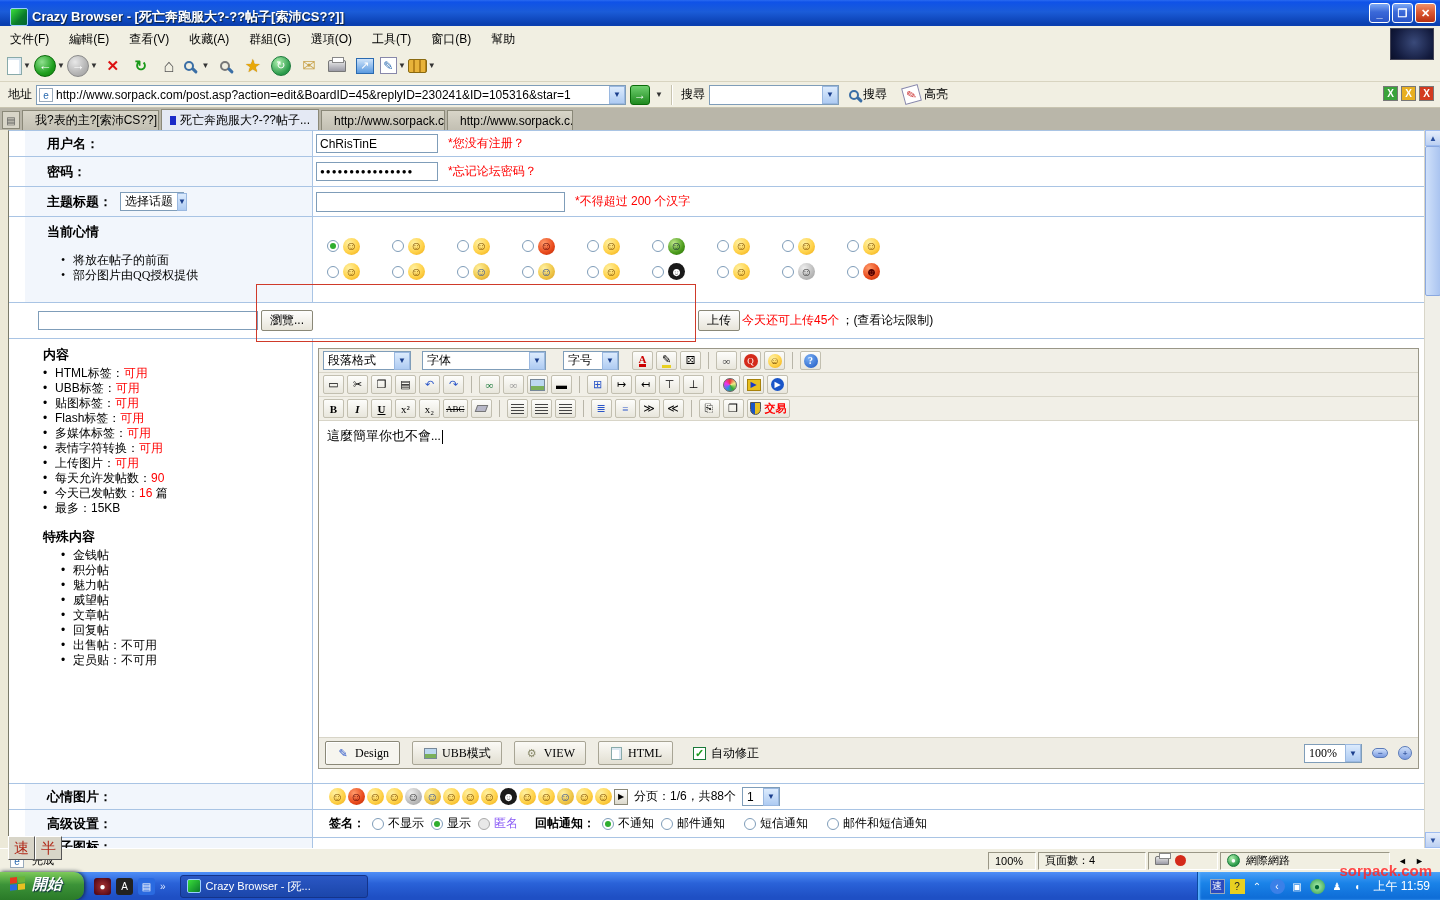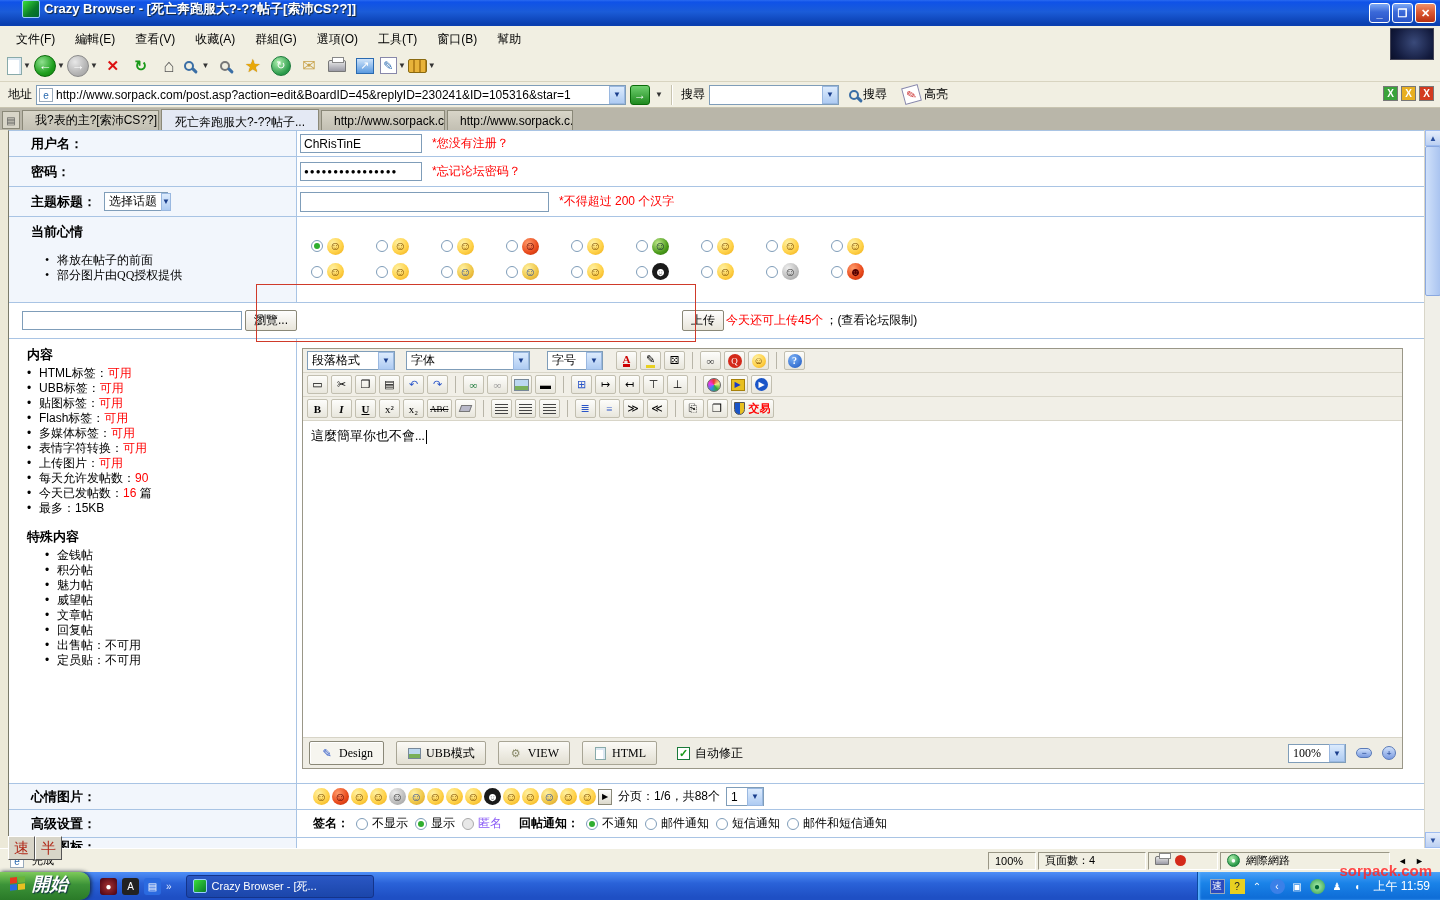--- a/index.html
+++ b/index.html
@@ -2,32 +2,32 @@
 <html><head>
 <meta charset="utf-8">
 <style>
   * { margin:0; padding:0; box-sizing:border-box; }
   html,body { width:1440px; height:900px; overflow:hidden; }
   body { font-family:"Liberation Sans", sans-serif; font-size:12px; color:#000; background:#ece9d8; position:relative; }
 
   
   .titlebar { position:absolute; left:0; top:0; width:1440px; height:26px;
     background:linear-gradient(180deg,#2a6af0 0%,#0f52e8 8%,#1b5cd8 45%,#0a3fb0 92%,#0a3fb0);
-    display:flex; align-items:flex-start; padding:0 20px; color:#fff; }
+    display:flex; align-items:flex-end; padding:0 8px; color:#fff; }
   .titlebar .app-ico { width:18px; height:18px; margin:0 4px 0 2px; background:linear-gradient(135deg,#3adf3a,#0a7a2a 60%,#063); border:1px solid #9cf; border-radius:2px; }
   .titlebar .t-text { font-size:13px; font-weight:bold; text-shadow:1px 1px 1px #123; white-space:nowrap; }
   .winbtns { position:absolute; right:4px; top:3px; display:flex; gap:2px; }
   .wbtn { width:21px; height:20px; border:1px solid #fff; border-radius:3px; color:#fff; font-size:11px; font-weight:bold;
     display:flex; align-items:center; justify-content:center;
     background:linear-gradient(180deg,#7da9f5,#3a68d8 45%,#2a55c8); }
   .wbtn.close { background:linear-gradient(180deg,#f0926a,#dd5a33 45%,#b83012); }
 
   
   .menubar { position:absolute; left:0; top:26px; width:1440px; height:28px; background:#f1efe2; border-bottom:1px solid #d8d4c0;
-    display:flex; align-items:center; padding-left:6px; }
+    display:flex; align-items:center; padding-left:0; }
   .menubar .mitem { padding:3px 10px; cursor:default; }
 
   
   .toolbar { position:absolute; left:0; top:50px; width:1440px; height:32px; background:#f1efe2; border-bottom:1px solid #d8d4c0;
     display:flex; align-items:center; padding-left:6px; gap:2px; }
   .tbtn { height:26px; min-width:26px; display:flex; align-items:center; justify-content:center; border-radius:2px; position:relative; }
   .caret { font-size:8px; color:#333; margin-left:1px; }
   .ico-page { width:15px; height:18px; background:#fff; border:1px solid #8aa; box-shadow:inset -2px 2px 0 #dce8f2; }
   .circ { width:22px; height:22px; border-radius:50%; display:flex; align-items:center; justify-content:center; color:#fff; font-size:13px; font-weight:bold; }
   .circ.green { background:radial-gradient(circle at 35% 30%,#8fe08f,#1fa01f 60%,#0a7a0a); border:1px solid #0a6a0a; }
@@ -60,27 +60,27 @@
   .close-trio { position:absolute; right:6px; top:4px; display:flex; gap:3px; }
   .xbtn { width:15px; height:15px; color:#fff; font-size:10px; font-weight:bold; display:flex; align-items:center; justify-content:center; border:1px solid #777; }
   .xbtn.g { background:#3aa33a; } .xbtn.y { background:#e8b021; } .xbtn.r { background:#d33a1f; }
 
   
   .tabrow { position:absolute; left:0; top:108px; width:1440px; height:22px; background:#b9b6a9; display:flex; align-items:flex-end; padding-left:2px; gap:2px; }
   .tab-lead { width:18px; height:18px; margin-bottom:1px; background:#d8d5c8; border:1px solid #8a8878; display:flex; align-items:center; justify-content:center; font-size:10px; color:#555; }
   .tab { height:20px; display:flex; align-items:center; gap:4px; padding:0 8px; background:linear-gradient(#d8d5c8,#c2bfb2); border:1px solid #8a8878; border-bottom:none; font-size:12px; white-space:nowrap; overflow:hidden; }
   .tab .sq { width:9px; height:9px; background:#1a2ac8; }
   .tab.first .sq { background:#9a9a9a; }
-  .tab.active { background:#e4e9f4; height:21px;flex-direction:column; }
+  .tab.active { background:#e4e9f4; height:21px; }
   .tab.t1 { width:137px; } .tab.t2 { width:158px; } .tab.t3 { width:124px; } .tab.t4 { width:126px; }
 
   
   .content { position:absolute; left:0; top:130px; width:1440px; height:718px; background:#ece9d8; }
   .page { position:absolute; left:8px; top:0; right:16px; bottom:0; background:#fff; border-top:1px solid #a9c4e4; border-left:1px solid #7a7a6a; overflow:hidden; }
-  .frow { display:flex; border-bottom:1px solid #a9c4e4; }
+  .frow { display:flex; border-bottom:1px solid #a9c4e4;padding-left:16px; }
   .lcell { width:288px; background:#f2f6fc; border-right:1px solid #a9c4e4; display:flex; align-items:center; padding-left:22px; font-weight:bold; font-size:13px; flex-shrink:0; }
   .rcell { flex:1; display:flex; align-items:center; position:relative; }
   .red { color:#f00; }
   .txt { border:1px solid #7f9db9; background:#fff; font:12px "Liberation Sans",sans-serif; height:19px; padding:0 3px; }
   .sel { height:19px; border:1px solid #7f9db9; background:#fff; display:inline-flex; align-items:center; font-size:12px; }
   .sel .sval { padding:0 4px; flex:1; white-space:nowrap; }
   .btn { border:1px solid #8a8878; background:linear-gradient(#fefefe,#e8e5da); border-radius:2px; font-size:12px; padding:1px 8px; }
 
   .radio { width:12px; height:12px; border-radius:50%; border:1px solid #7f9db9; background:#fff; display:inline-block; flex-shrink:0; }
   .radio.sel2 { position:relative; }
@@ -143,21 +143,21 @@
   
   .statusbar { position:absolute; left:0; top:848px; width:1440px; height:24px; background:#f1efe2; border-top:1px solid #fff; display:flex; align-items:center; padding:0 4px; gap:2px; font-size:11px; }
   .spanel { height:18px; display:flex; align-items:center; padding:0 6px; border:1px solid; border-color:#9a9786 #fff #fff #9a9786; }
   .spanel.grow { flex:1; border:none; gap:5px; }
 
   
   .taskbar { position:absolute; left:0; top:872px; width:1440px; height:28px;
     background:linear-gradient(180deg,#4f8ff7,#2a62d8 40%,#1e4fc4 90%); display:flex; align-items:center; }
   .startbtn { height:28px; padding:0 22px 4px 10px; display:flex; align-items:center; gap:6px;
     background:linear-gradient(180deg,#7ecb5a,#3c9338 45%,#2a7a28); border-radius:0 10px 10px 0; box-shadow:1px 0 4px #123;
-    color:#fff; font-size:18px; font-weight:bold; font-style:italic; text-shadow:1px 1px 1px #134; }
+    color:#fff; font-size:15px; font-weight:bold; font-style:italic; text-shadow:1px 1px 1px #134; }
   .winflag { width:16px; height:14px; display:grid; grid-template-columns:7px 7px; grid-template-rows:6px 6px; gap:1px; transform:skewY(-6deg); }
   .winflag span:nth-child(1){background:#e33a1f;} .winflag span:nth-child(2){background:#6ab33a;}
   .winflag span:nth-child(3){background:#2a6ae0;} .winflag span:nth-child(4){background:#e8c021;}
   .ql { display:flex; align-items:center; gap:5px; margin-left:10px; }
   .qlico { width:17px; height:17px; border-radius:3px; display:flex; align-items:center; justify-content:center; color:#fff; font-size:10px; }
   .taskbtn { margin-left:14px; width:188px; height:23px; border-radius:3px; background:linear-gradient(#2a57c4,#1b46aa); border:1px solid #14348a;
     display:flex; align-items:center; gap:5px; padding:0 6px; color:#fff; font-size:11px; white-space:nowrap; overflow:hidden; }
   .tray { margin-left:auto; height:28px; display:flex; align-items:center; gap:5px; padding:0 10px 0 12px;
     background:linear-gradient(180deg,#4aa0f8,#1a83e8 40%,#0f6ed8 90%); border-left:1px solid #0a4aa0; box-shadow:inset 2px 0 2px #5ab0ff; color:#fff; }
   .trayico { width:15px; height:15px; display:flex; align-items:center; justify-content:center; font-size:10px; color:#fff; }
@@ -650,21 +650,21 @@
           </label>
         <span style="font-weight:bold;margin-left:10px;">回帖通知：</span>
         <label class="emo-pair" style="margin:0;">
             <span class="radio sel2"></span>
             <span>不通知</span>
           </label>
         <label class="emo-pair" style="margin:0;">
             <span class="radio"></span>
             <span>邮件通知</span>
           </label>
-        <label class="emo-pair" style="margin:0;">
+        <label class="emo-pair" style="margin:12px;">
             <span class="radio"></span>
             <span>短信通知</span>
           </label>
         <label class="emo-pair" style="margin:0;">
             <span class="radio"></span>
             <span>邮件和短信通知</span>
           </label>
       </div>
     </div>
 

